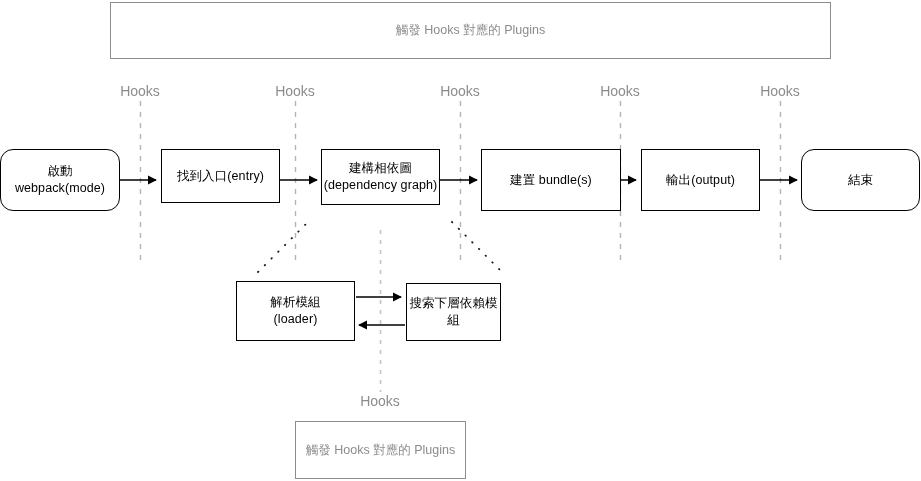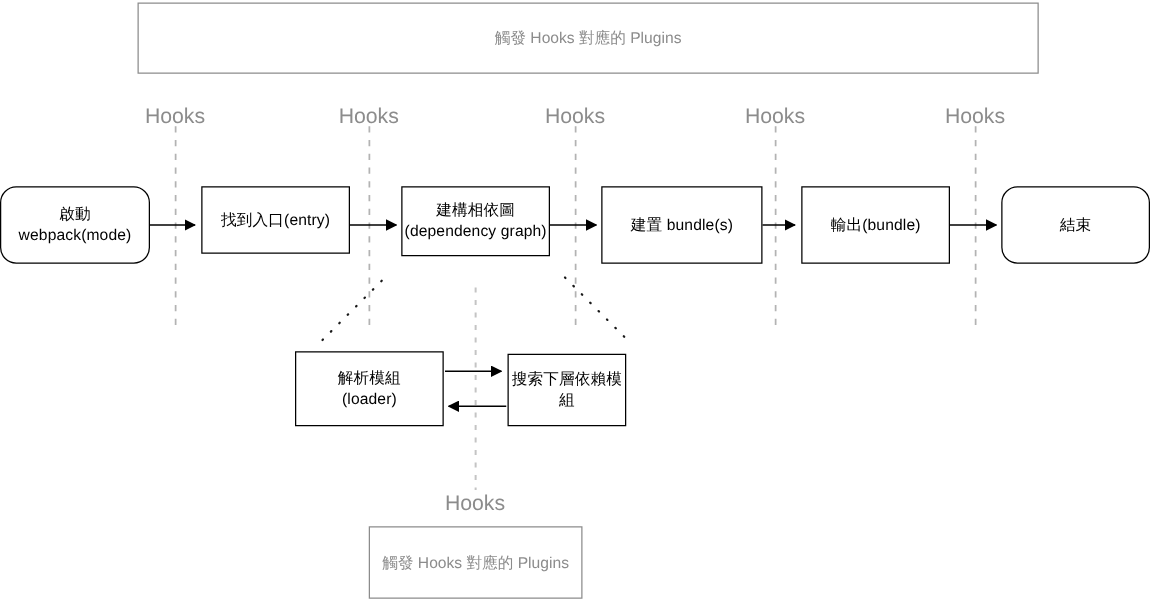--- a/index.html
+++ b/index.html
@@ -50,21 +50,21 @@
     text-align: center;
     background: #ffffff;
     border: 1px solid #8c8c8c;
     color: #8c8c8c;
     font-size: 12.5px;
     line-height: 1.35;
   }
   .hook-label {
     position: absolute;
     color: #8c8c8c;
-    font-size: 17px;
+    font-size: 14px;
     text-align: center;
     white-space: nowrap;
     transform: translateX(-50%);
   }
   .node .inner {
     white-space: pre-line;
   }
 </style>
 </head>
 <body>
@@ -125,26 +125,26 @@
 
   <div class="node" style="left:161px; top:149px; width:119px; height:54px;">
     <span class="inner">找到入口(entry)</span>
   </div>
 
   <div class="node" style="left:321px; top:149px; width:119px; height:56px;justify-content:center;">
     <span class="inner">建構相依圖
 (dependency graph)</span>
   </div>
 
-  <div class="node" style="left:481px; top:149px; width:129px; height:62px;">
+  <div class="node" style="left:481px; top:149px; width:140px; height:62px;">
     <span class="inner">建置 bundle(s)</span>
   </div>
 
   <div class="node" style="left:641px; top:149px; width:119px; height:62px;">
-    <span class="inner">輸出(bundle)</span>
+    <span class="inner">輸出(output)</span>
   </div>
 
   <div class="node rounded" style="left:801px; top:149px; width:119px; height:62px;">
     <span class="inner">結束</span>
   </div>
 
   <div class="node" style="left:236px; top:281px; width:119px; height:60px;">
     <span class="inner">解析模組
 (loader)</span>
   </div>

